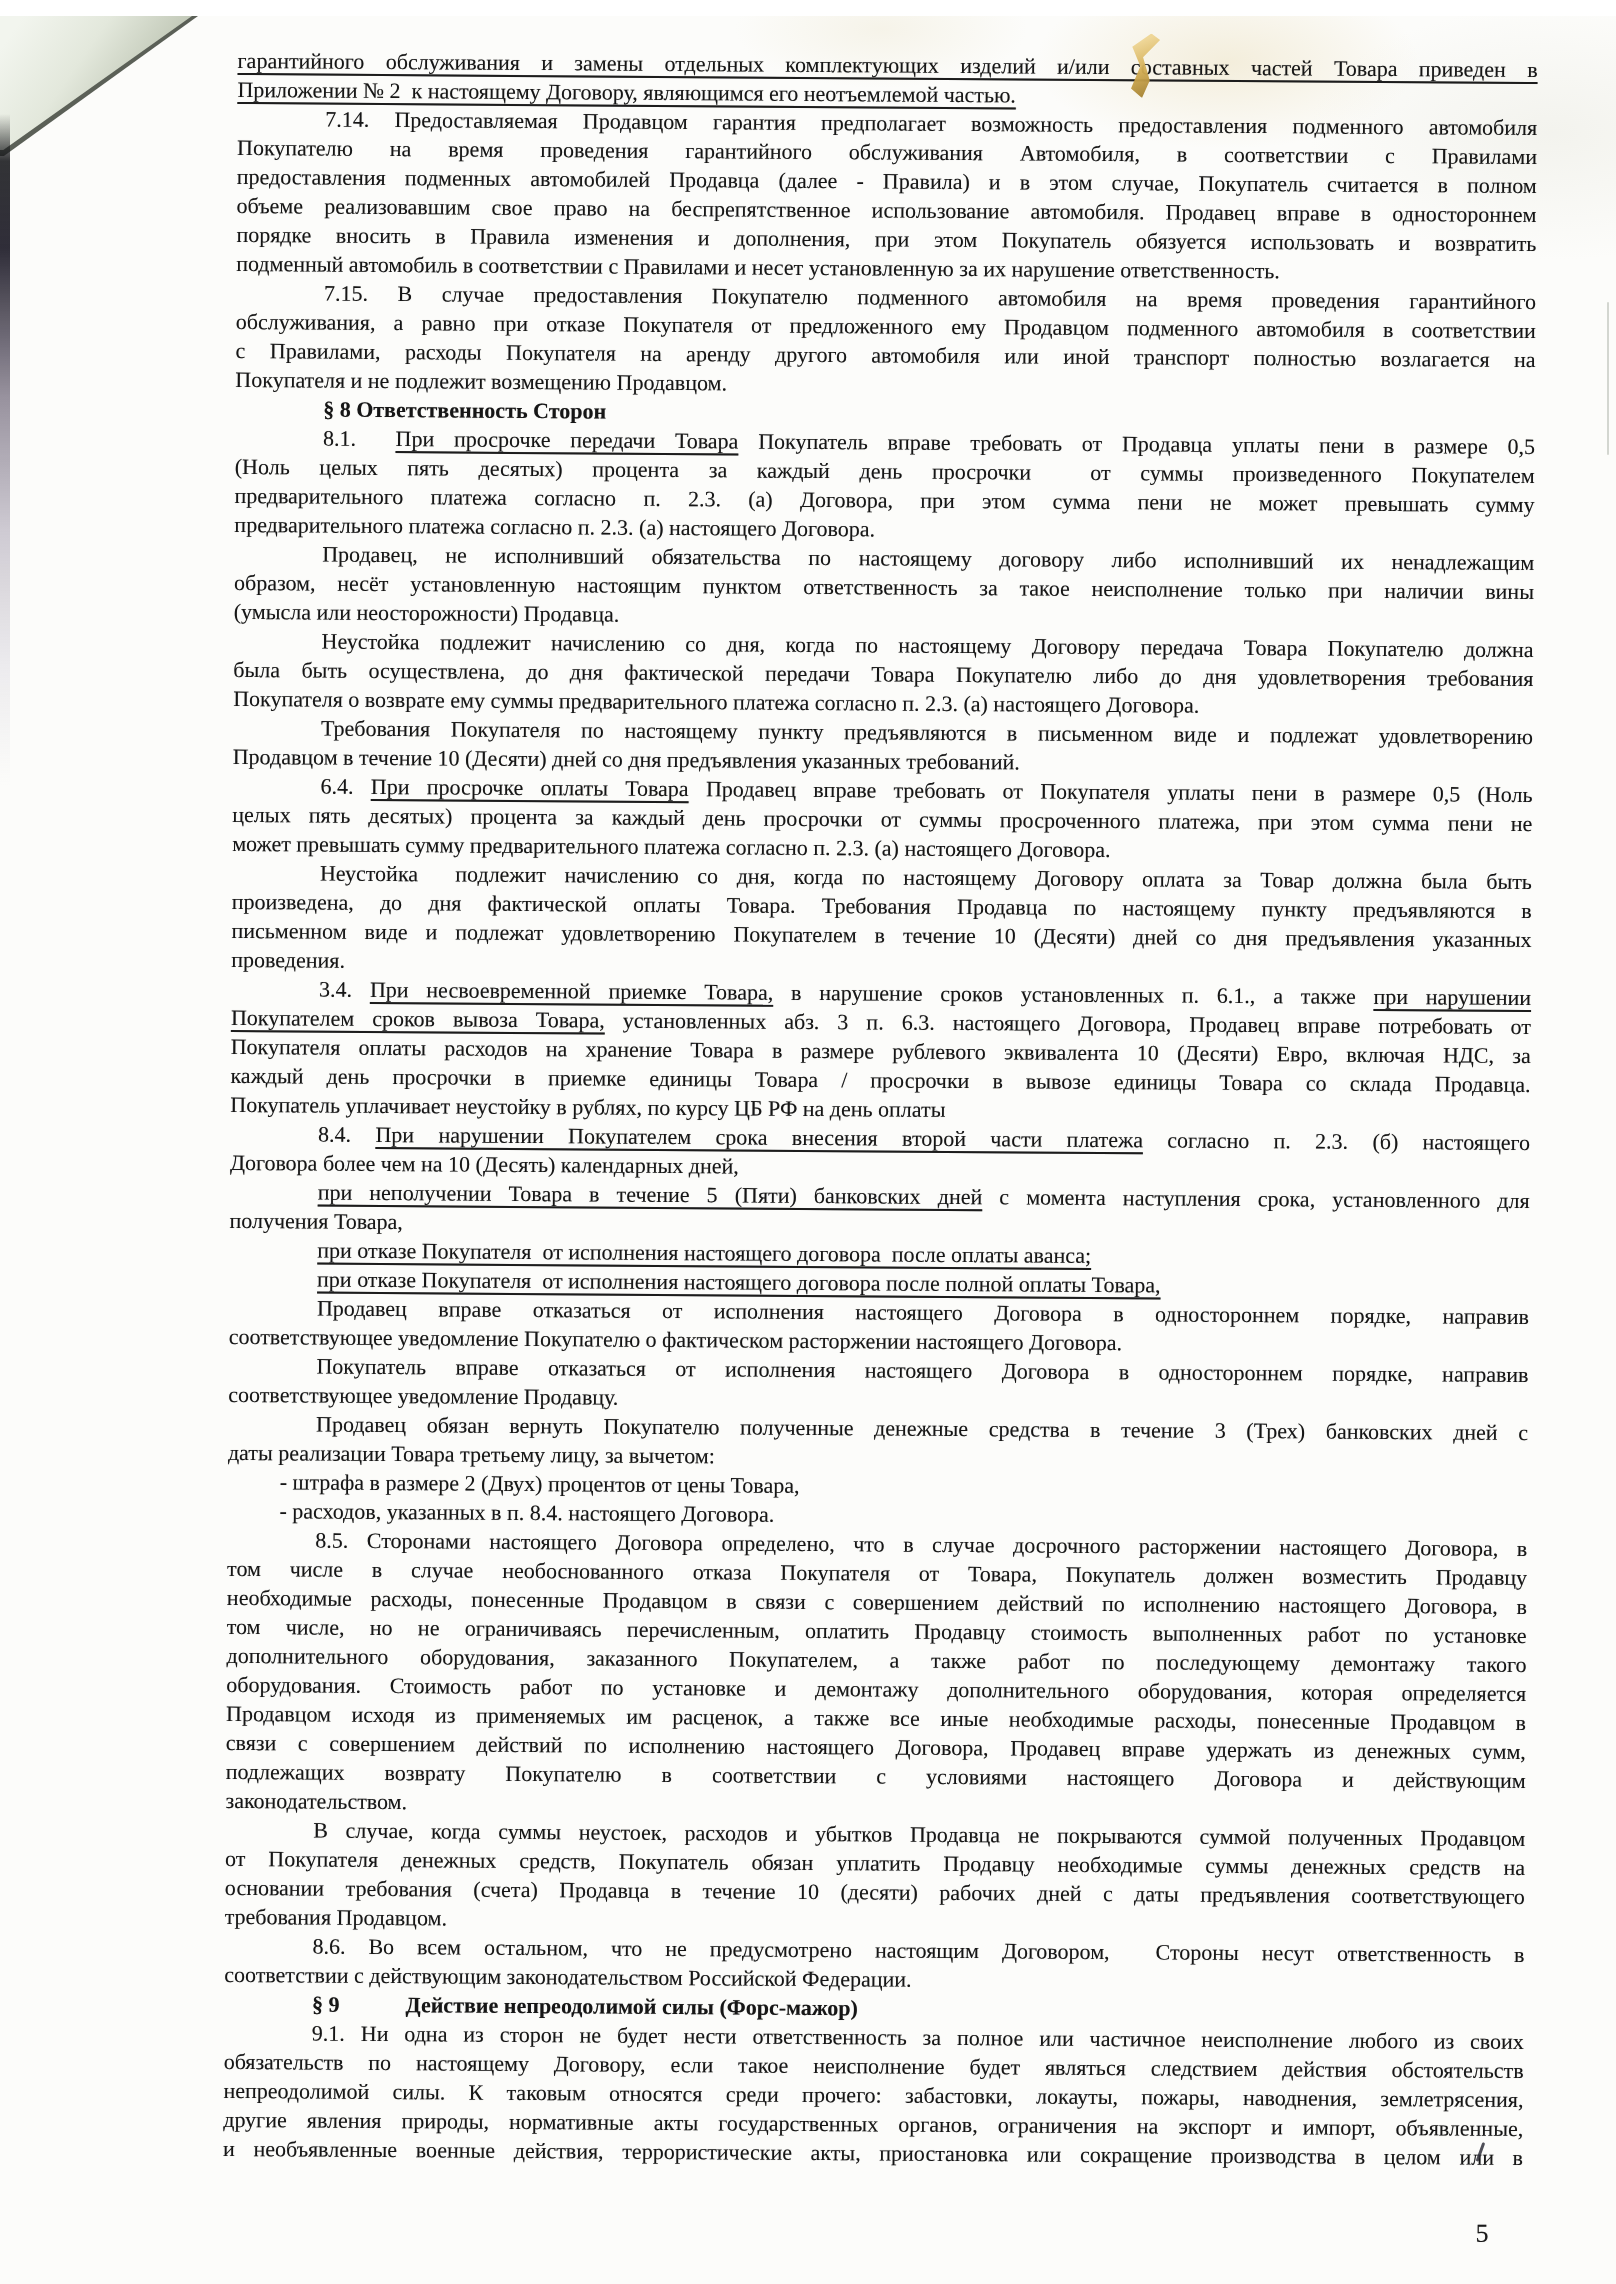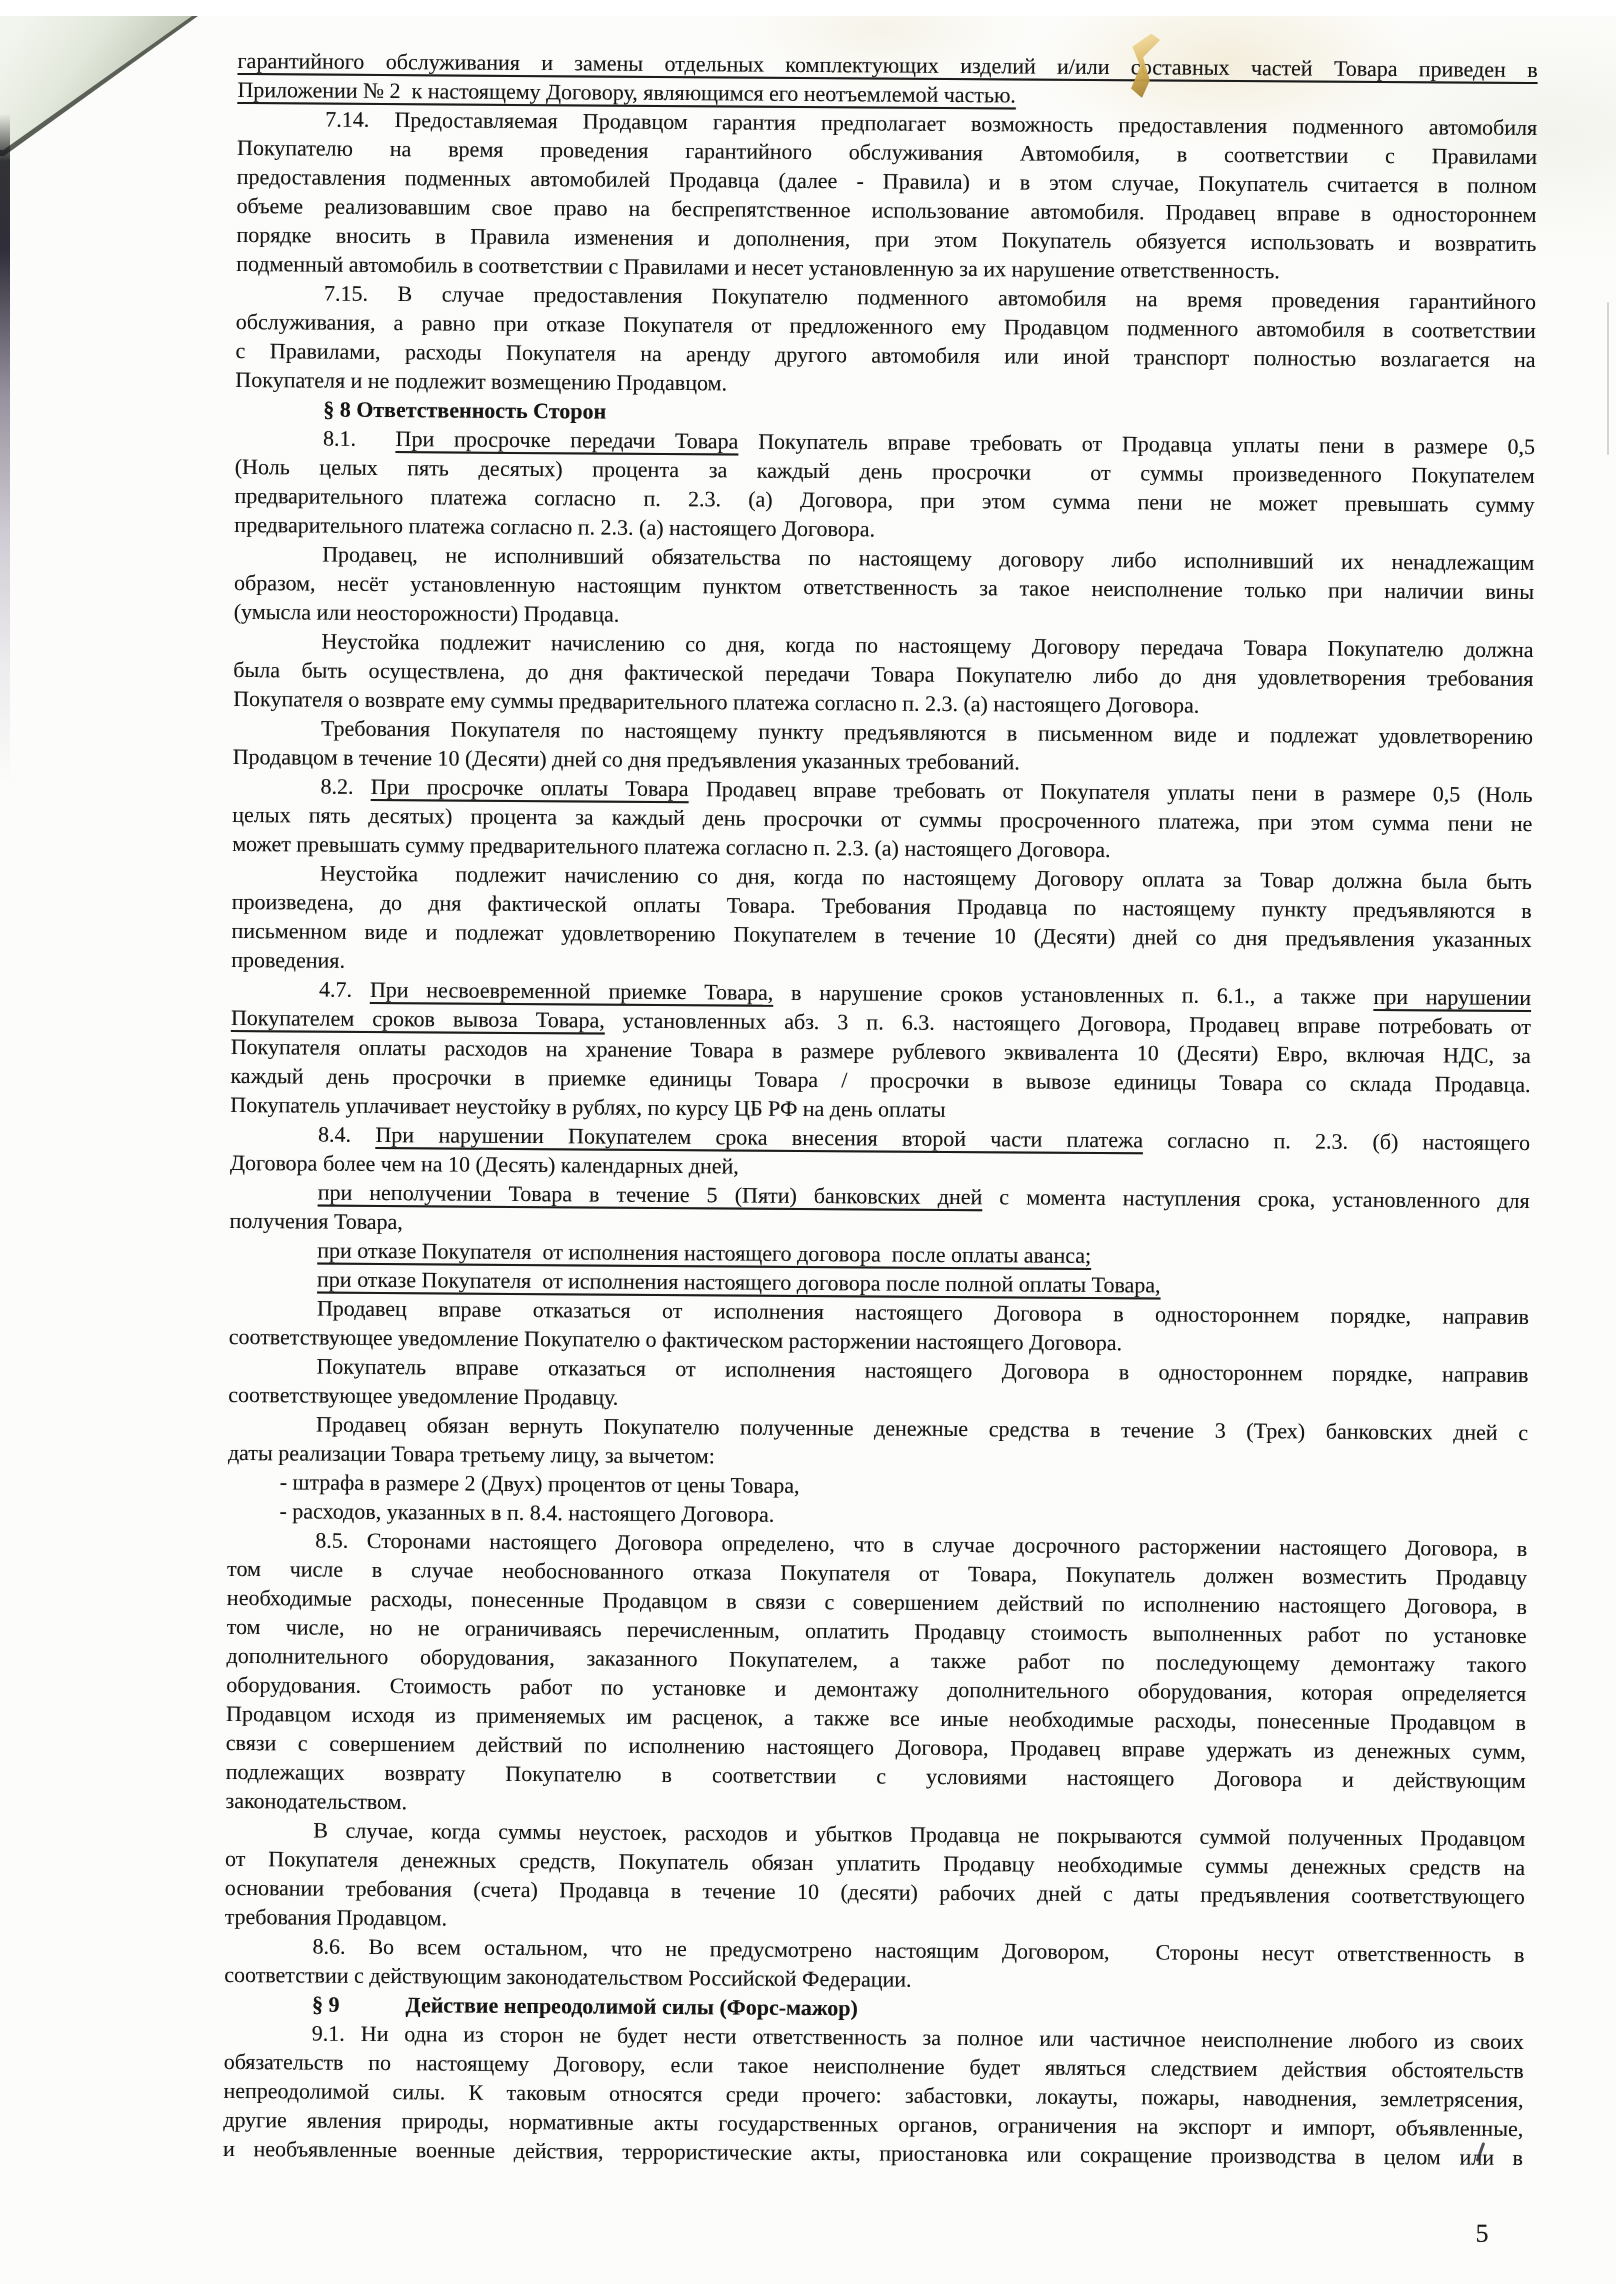--- a/index.html
+++ b/index.html
@@ -115,28 +115,28 @@
         <div class="line j"><span class="">предварительного платежа согласно п. 2.3. (а) Договора, при этом сумма пени не может превышать сумму</span></div>
         <div class="line"><span class="">предварительного платежа согласно п. 2.3. (а) настоящего Договора.</span></div>
         <div class="line j ind-p"><span class="">Продавец, не исполнивший обязательства по настоящему договору либо исполнивший их ненадлежащим</span></div>
         <div class="line j"><span class="">образом, несёт установленную настоящим пунктом ответственность за такое неисполнение только при наличии вины</span></div>
         <div class="line"><span class="">(умысла или неосторожности) Продавца.</span></div>
         <div class="line j ind-p"><span class="">Неустойка подлежит начислению со дня, когда по настоящему Договору передача Товара Покупателю должна</span></div>
         <div class="line j"><span class="">была быть осуществлена, до дня фактической передачи Товара Покупателю либо до дня удовлетворения требования</span></div>
         <div class="line"><span class="">Покупателя о возврате ему суммы предварительного платежа согласно п. 2.3. (а) настоящего Договора.</span></div>
         <div class="line j ind-p"><span class="">Требования Покупателя по настоящему пункту предъявляются в письменном виде и подлежат удовлетворению</span></div>
         <div class="line"><span class="">Продавцом в течение 10 (Десяти) дней со дня предъявления указанных требований.</span></div>
-        <div class="line j ind-p"><span class="">8.2. </span><span class="u ">При просрочке оплаты Товара</span><span class=""> Продавец вправе требовать от Покупателя уплаты пени в размере 0,5 (Ноль</span></div>
+        <div class="line j ind-p"><span class="">6.4. </span><span class="u ">При просрочке оплаты Товара</span><span class=""> Продавец вправе требовать от Покупателя уплаты пени в размере 0,5 (Ноль</span></div>
         <div class="line j"><span class="">целых пять десятых) процента за каждый день просрочки от суммы просроченного платежа, при этом сумма пени не</span></div>
         <div class="line"><span class="">может превышать сумму предварительного платежа согласно п. 2.3. (а) настоящего Договора.</span></div>
         <div class="line j ind-p"><span class="">Неустойка&nbsp; подлежит начислению со дня, когда по настоящему Договору оплата за Товар должна была быть</span></div>
         <div class="line j"><span class="">произведена, до дня фактической оплаты Товара. Требования Продавца по настоящему пункту предъявляются в</span></div>
         <div class="line j"><span class="">письменном виде и подлежат удовлетворению Покупателем в течение 10 (Десяти) дней со дня предъявления указанных</span></div>
         <div class="line"><span class="">проведения.</span></div>
-        <div class="line j ind-p"><span class="">4.7. </span><span class="u ">При несвоевременной приемке Товара,</span><span class=""> в нарушение сроков установленных п. 6.1., а также </span><span class="u ">при нарушении</span></div>
+        <div class="line j ind-p"><span class="">3.4. </span><span class="u ">При несвоевременной приемке Товара,</span><span class=""> в нарушение сроков установленных п. 6.1., а также </span><span class="u ">при нарушении</span></div>
         <div class="line j"><span class="u ">Покупателем сроков вывоза Товара,</span><span class=""> установленных абз. 3 п. 6.3. настоящего Договора, Продавец вправе потребовать от</span></div>
         <div class="line j"><span class="">Покупателя оплаты расходов на хранение Товара в размере рублевого эквивалента 10 (Десяти) Евро, включая НДС, за</span></div>
         <div class="line j"><span class="">каждый день просрочки в приемке единицы Товара / просрочки в вывозе единицы Товара со склада Продавца.</span></div>
         <div class="line"><span class="">Покупатель уплачивает неустойку в рублях, по курсу ЦБ РФ на день оплаты</span></div>
         <div class="line j ind-p"><span class="">8.4. </span><span class="u ">При нарушении Покупателем срока внесения второй части платежа</span><span class=""> согласно п. 2.3. (б) настоящего</span></div>
         <div class="line"><span class="">Договора более чем на 10 (Десять) календарных дней,</span></div>
         <div class="line j ind-p"><span class="u ">при неполучении Товара в течение 5 (Пяти) банковских дней</span><span class=""> с момента наступления срока, установленного для</span></div>
         <div class="line"><span class="">получения Товара,</span></div>
         <div class="line ind-p"><span class="u ">при отказе Покупателя&nbsp; от исполнения настоящего договора&nbsp; после оплаты аванса;</span></div>
         <div class="line ind-p"><span class="u ">при отказе Покупателя&nbsp; от исполнения настоящего договора после полной оплаты Товара,</span></div>

